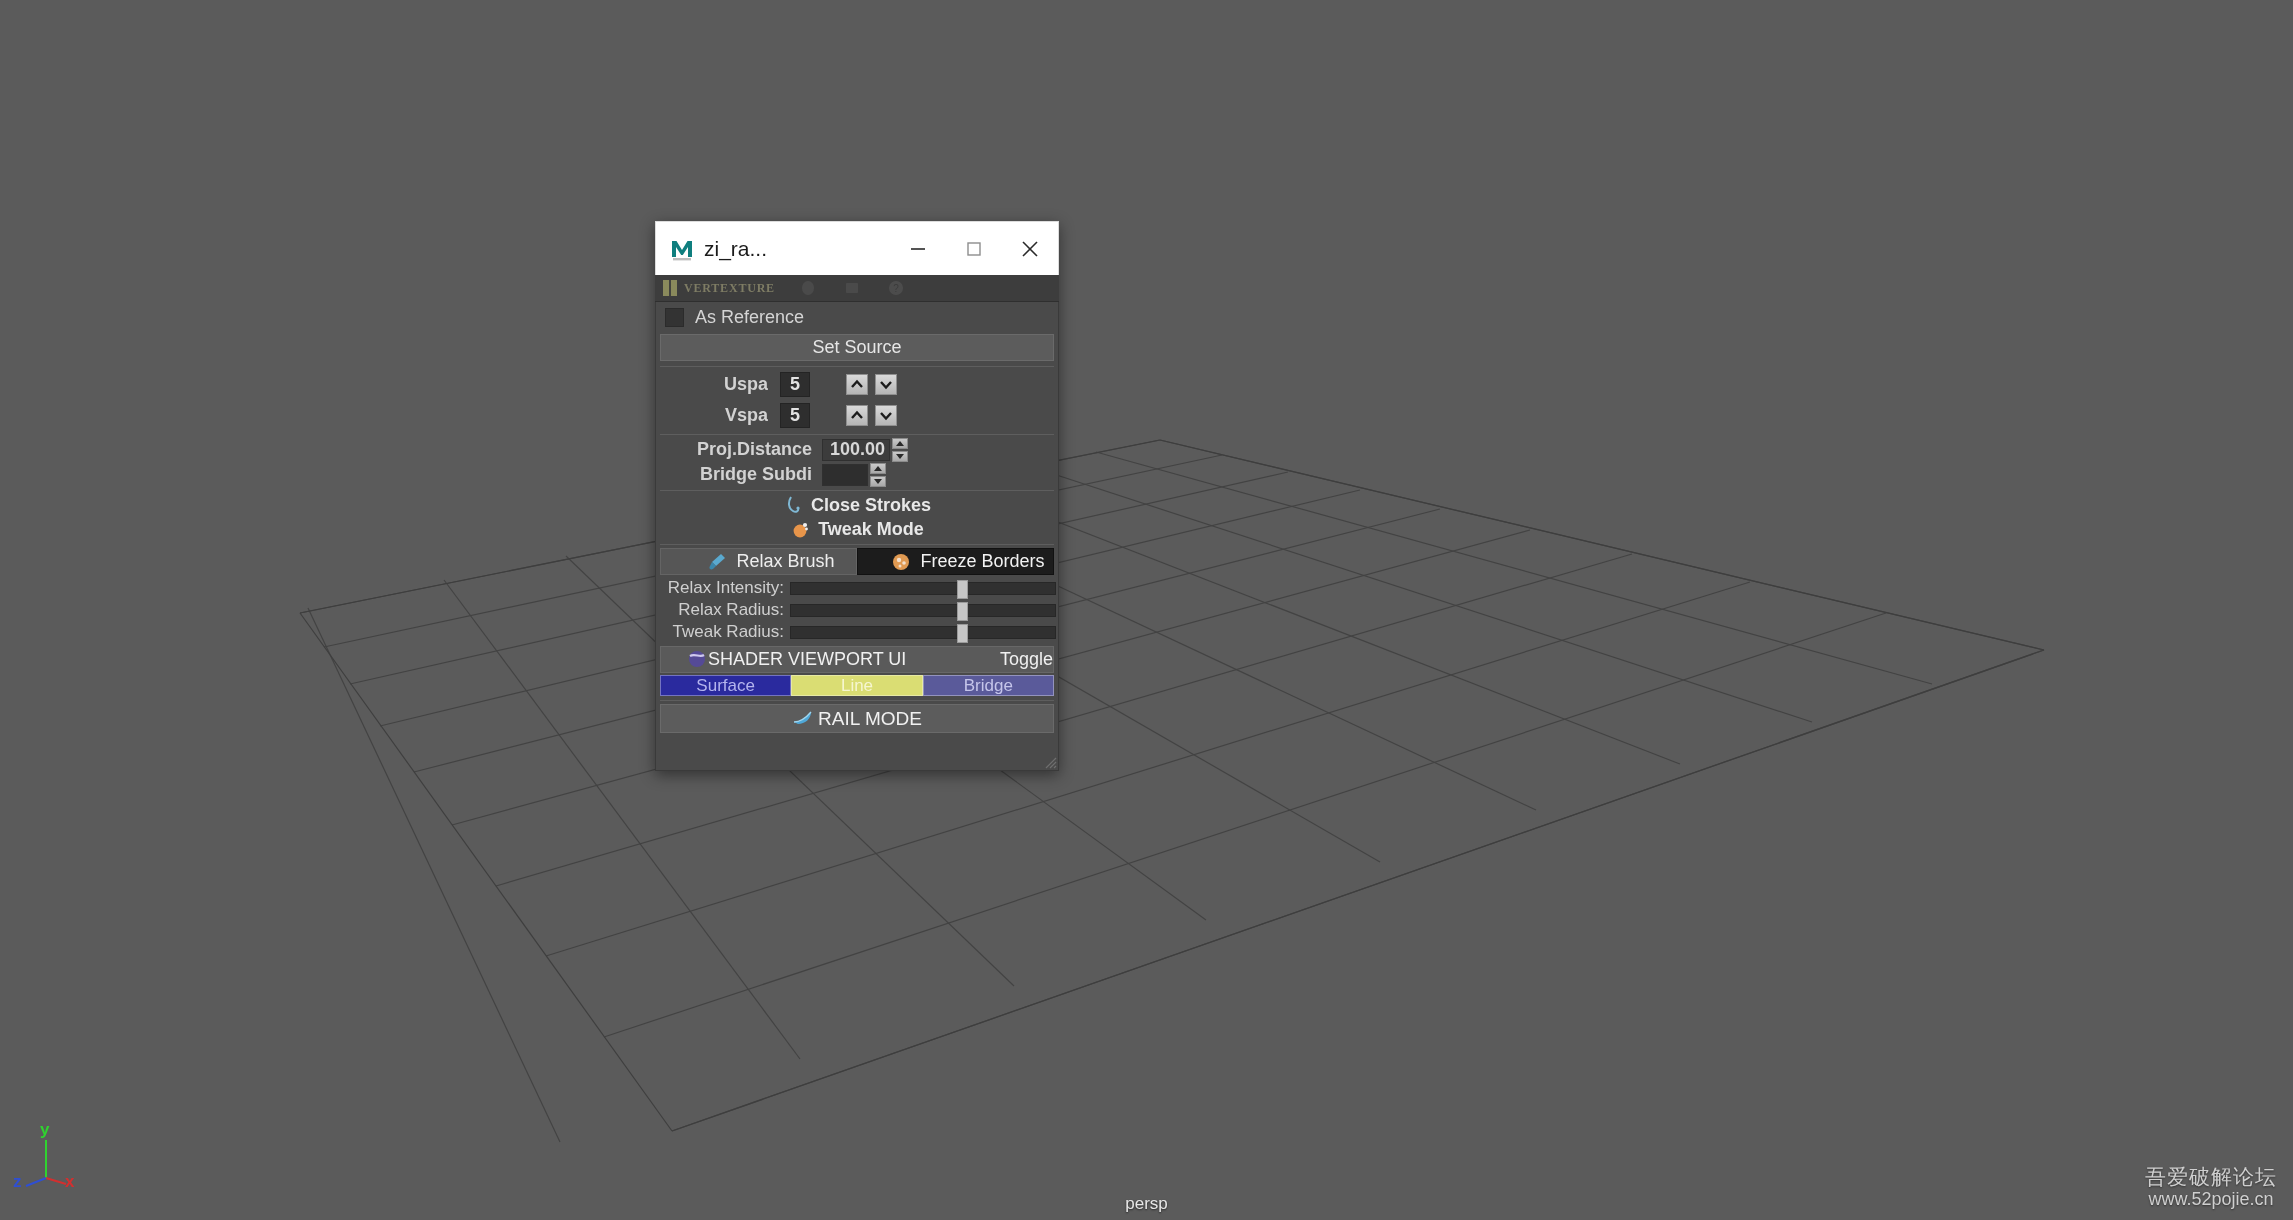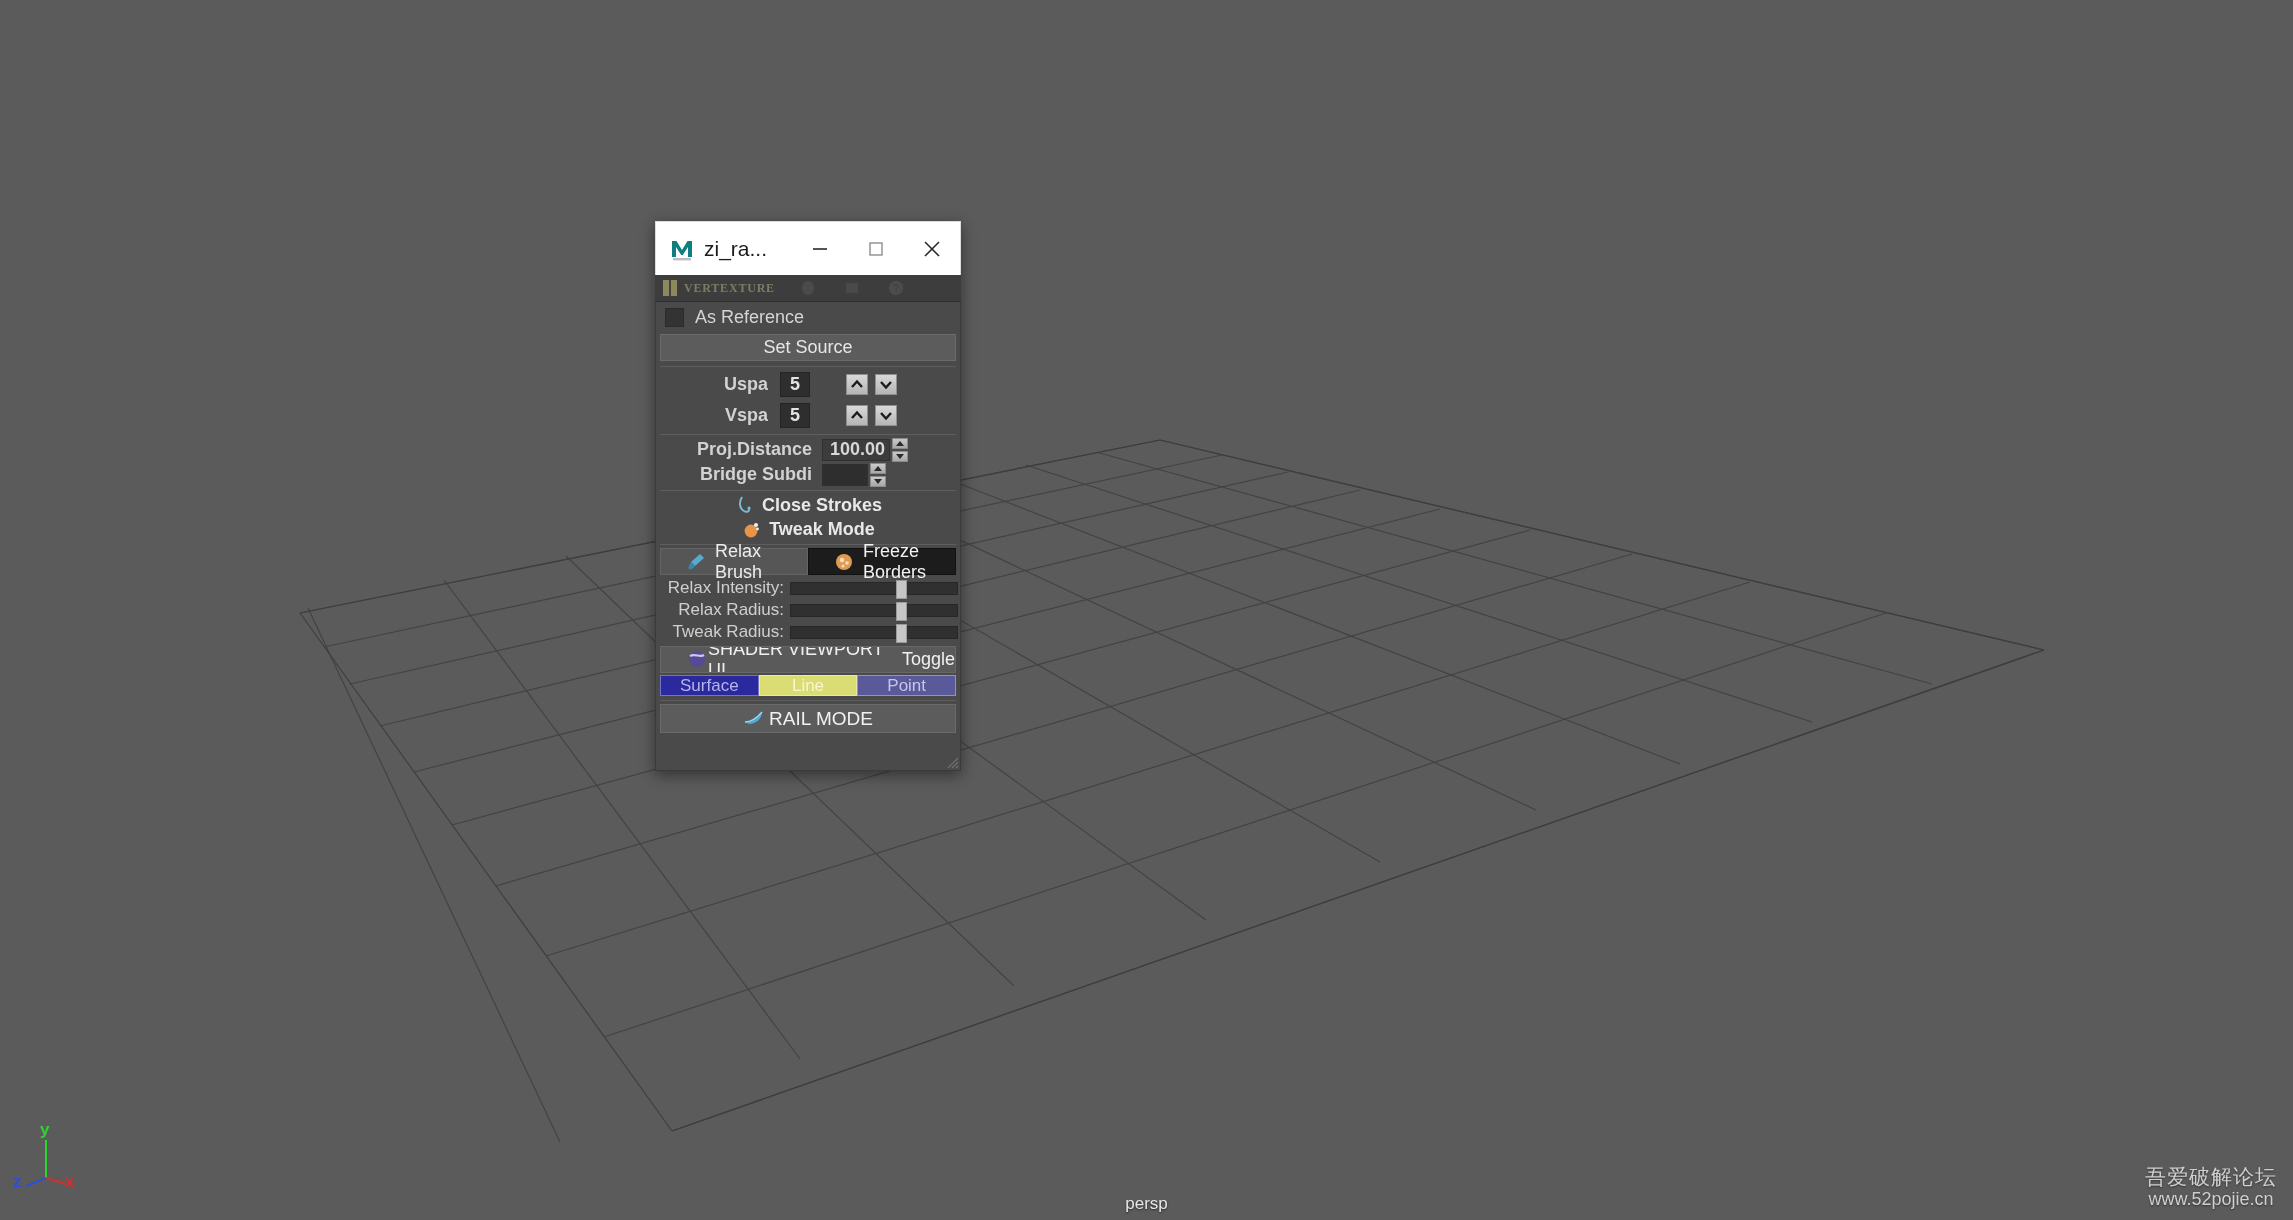--- a/index.html
+++ b/index.html
@@ -42,21 +42,21 @@
     text-shadow: 0 1px 2px rgba(0,0,0,.45);
     line-height: 1.15;
   }
   #watermark .wm-cn { font-size: 21px; letter-spacing: 1px; }
   #watermark .wm-url { font-size: 18px; }
 
   
   #tool-window {
     position: absolute;
     left: 655px; top: 221px;
-    width: 306px; height: 550px;
+    width: 404px; height: 550px;
     background: #4a4a4a;
     box-shadow: 0 4px 14px rgba(0,0,0,.45);
     display: flex; flex-direction: column;
   }
 
   
   #title-bar {
     height: 54px; background: #ffffff;
     display: flex; align-items: center;
     flex: 0 0 auto;
@@ -533,21 +533,21 @@
       </div>
 
       <div class="slp-row">
         <div class="slp" style="background:#2a2a9e; color:#b4b4ee;">
           <span>Surface</span>
         </div>
         <div class="slp" style="background:#dadd73; color:#f6f6d0;">
           <span>Line</span>
         </div>
         <div class="slp" style="background:#5a5a9a; color:#c5c5ea;">
-          <span>Point</span>
+          <span>Bridge</span>
         </div>
       </div>
 
       <div class="rail-row">
         <div class="rail-btn">
           <span class="ico">
             <svg width="22" height="18" viewBox="0 0 22 18">
               <path d="M2 13 C7 13, 13 10, 19 3 C19 10, 13 15, 6 15 Z" fill="#4fa8d8"></path>
               <path d="M2 13 C7 13, 13 10, 19 3" fill="none" stroke="#9fd6f0" stroke-width="1.4"></path>
             </svg>

